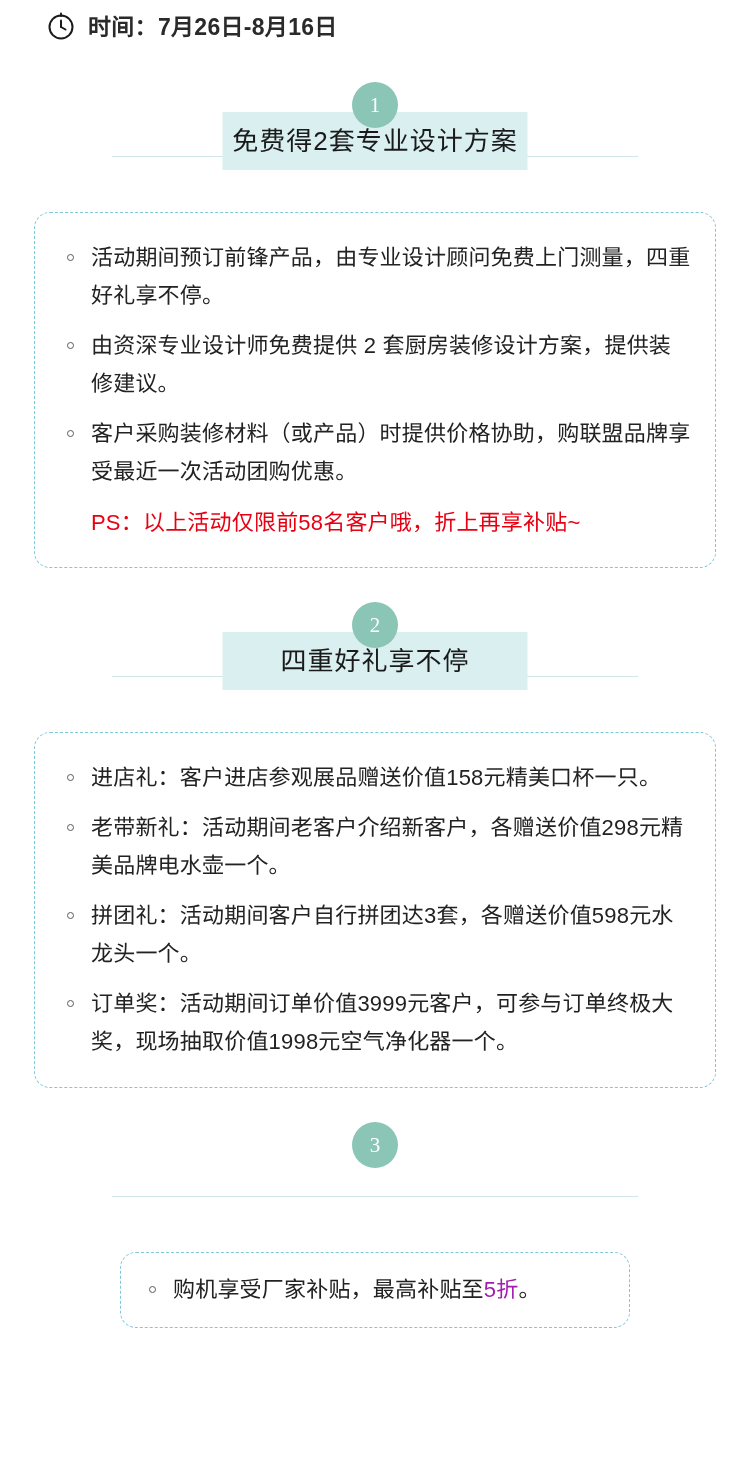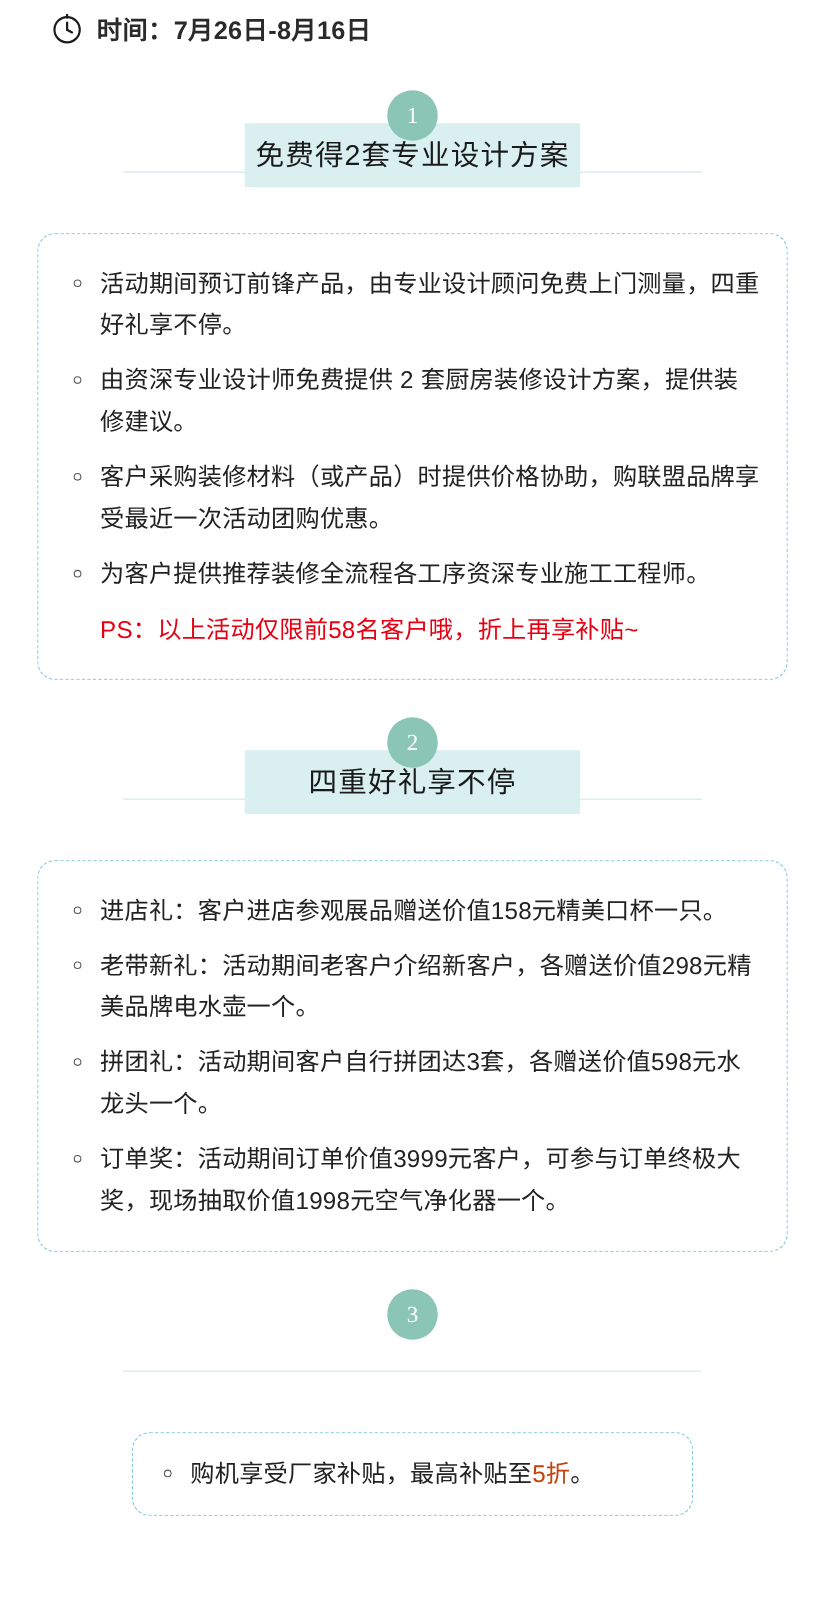--- a/index.html
+++ b/index.html
@@ -150,21 +150,21 @@
     left: 18px;
   }
 
   .ps-line {
     margin: 14px 0 0 34px;
     font-size: 22px;
     line-height: 36px;
     color: #e60012;
     letter-spacing: 0.2px;
   }
-  .hl-red { color: #c2410c; }
+  .hl-red { color: #a21caf; }
 </style>
 </head>
 <body>
 
 <div class="page">
 
   <div class="info-block">
 
     <div class="info-line">
       <span class="info-icon">
@@ -188,21 +188,20 @@
         <span class="sec-title">免费得2套专业设计方案</span>
       </div>
       <div class="sec-badge">1</div>
     </div>
 
     <div class="card">
       <ul class="bullets">
         <li>活动期间预订前锋产品，由专业设计顾问免费上门测量，四重好礼享不停。</li>
         <li>由资深专业设计师免费提供 2 套厨房装修设计方案，提供装修建议。</li>
         <li>客户采购装修材料（或产品）时提供价格协助，购联盟品牌享受最近一次活动团购优惠。</li>
-        <li>为客户提供推荐装修全流程各工序资深专业施工工程师。</li>
       </ul>
       <div class="ps-line">PS：以上活动仅限前58名客户哦，折上再享补贴~</div>
     </div>
   </div>
 
   <div class="section">
     <div class="sec-head">
       <div class="sec-rule"></div>
       <div class="sec-plate">
         <span class="sec-title">四重好礼享不停</span>

